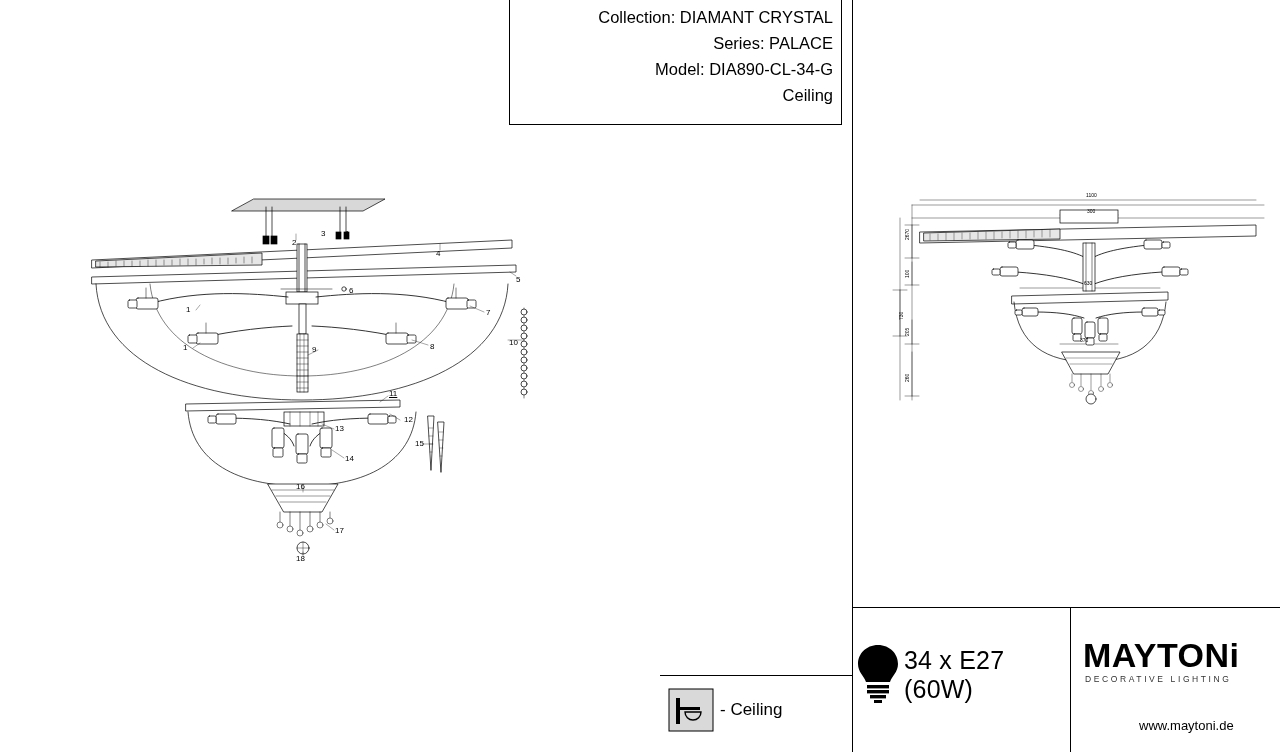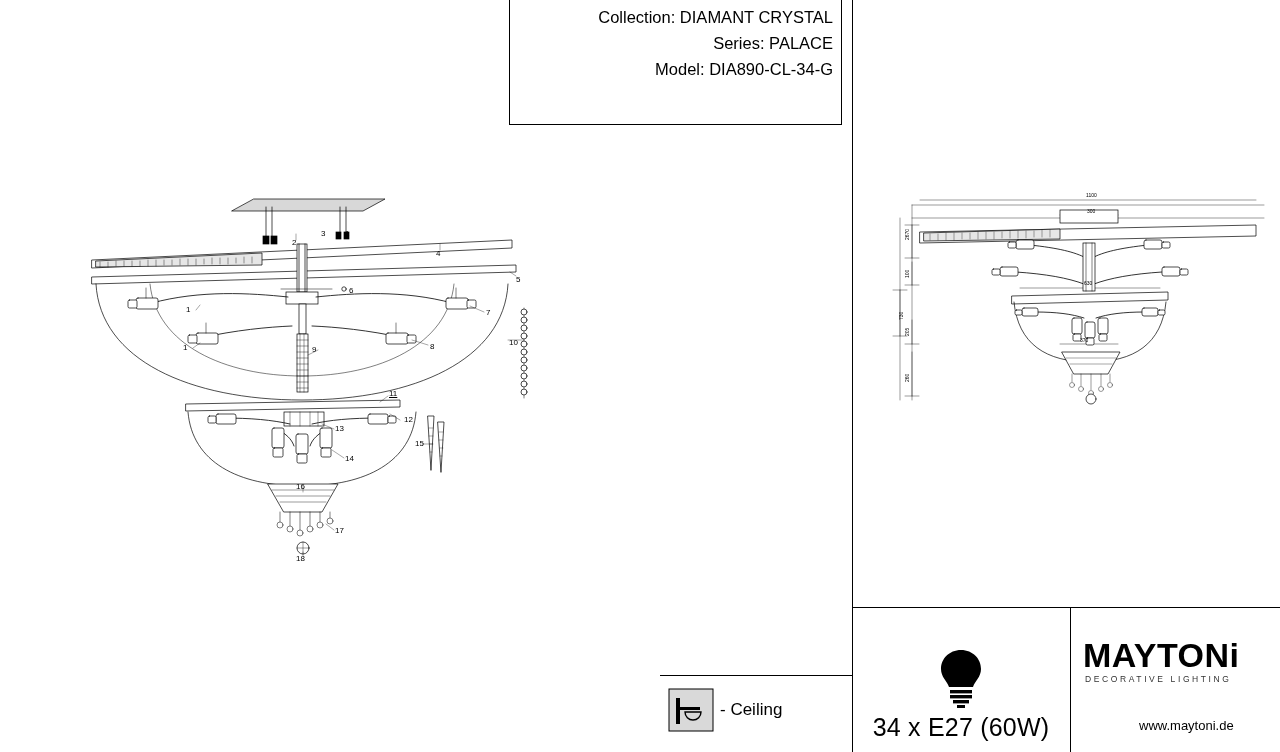--- a/index.html
+++ b/index.html
@@ -72,21 +72,21 @@
   }
 
   
   .lamp-spec {
     position: absolute;
     left: 852px;
     top: 607px;
     width: 218px;
     height: 145px;
     display: flex;
-    flex-direction: column;
+    flex-direction: row;
     align-items: center;
     justify-content: flex-end;
     padding-bottom: 10px;
     box-sizing: border-box;
   }
   .lamp-spec .bulb { margin-bottom: 4px; }
   .lamp-spec .spec-text {
     font-size: 25px;
     letter-spacing: 0.2px;
   }
@@ -169,20 +169,21 @@
 </style>
 </head>
 <body>
 
 <div class="sheet">
 
   <div class="info-box">
     <div>Collection: DIAMANT CRYSTAL</div>
     <div>Series: PALACE</div>
     <div>Model: DIA890-CL-34-G</div>
+    <div>Ceiling</div>
   </div>
 
   <div class="v-divider"></div>
   <div class="h-divider-right"></div>
   <div class="v-divider-brand"></div>
   <div class="h-divider-bottomleft"></div>
 
   <svg class="svg-layer" viewBox="0 0 1280 752">
     <g fill="none" stroke="#000" stroke-width="0.7" stroke-linecap="round">
 

